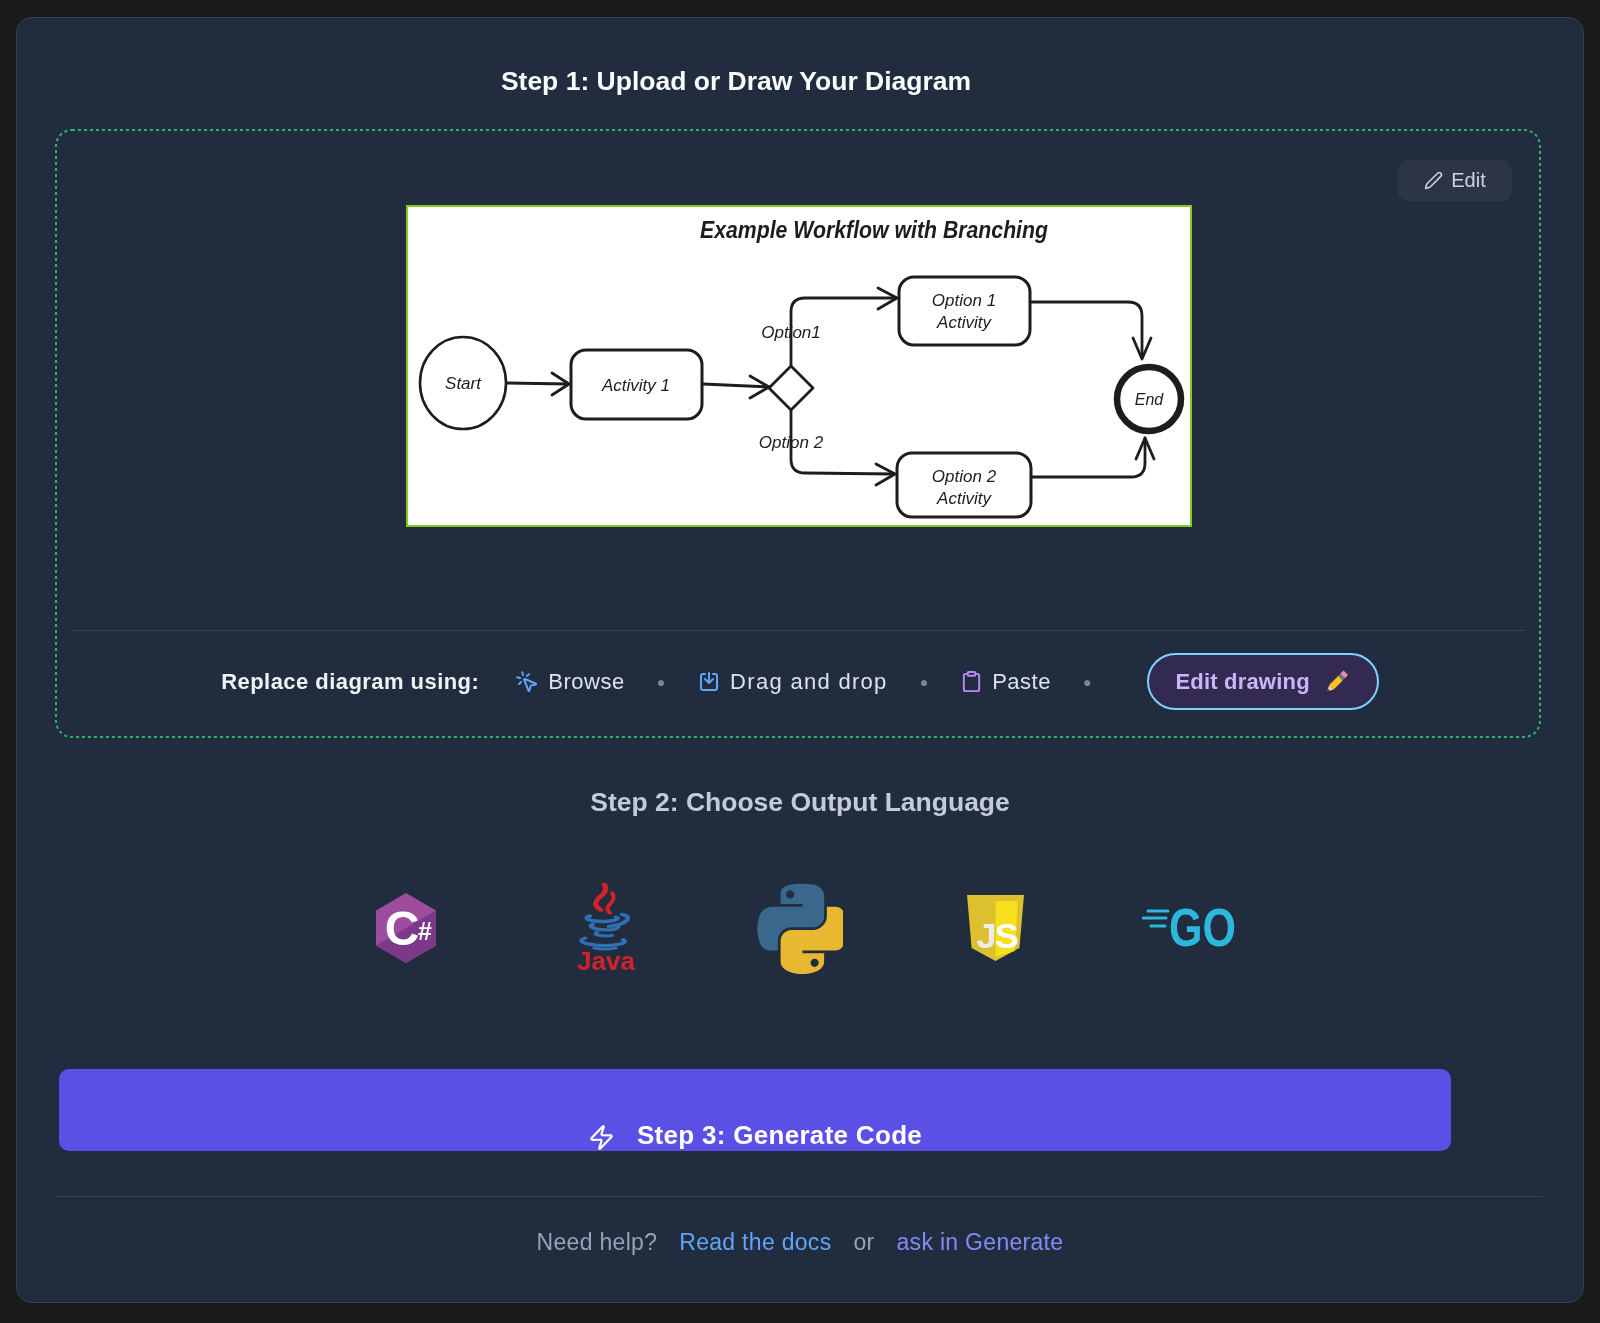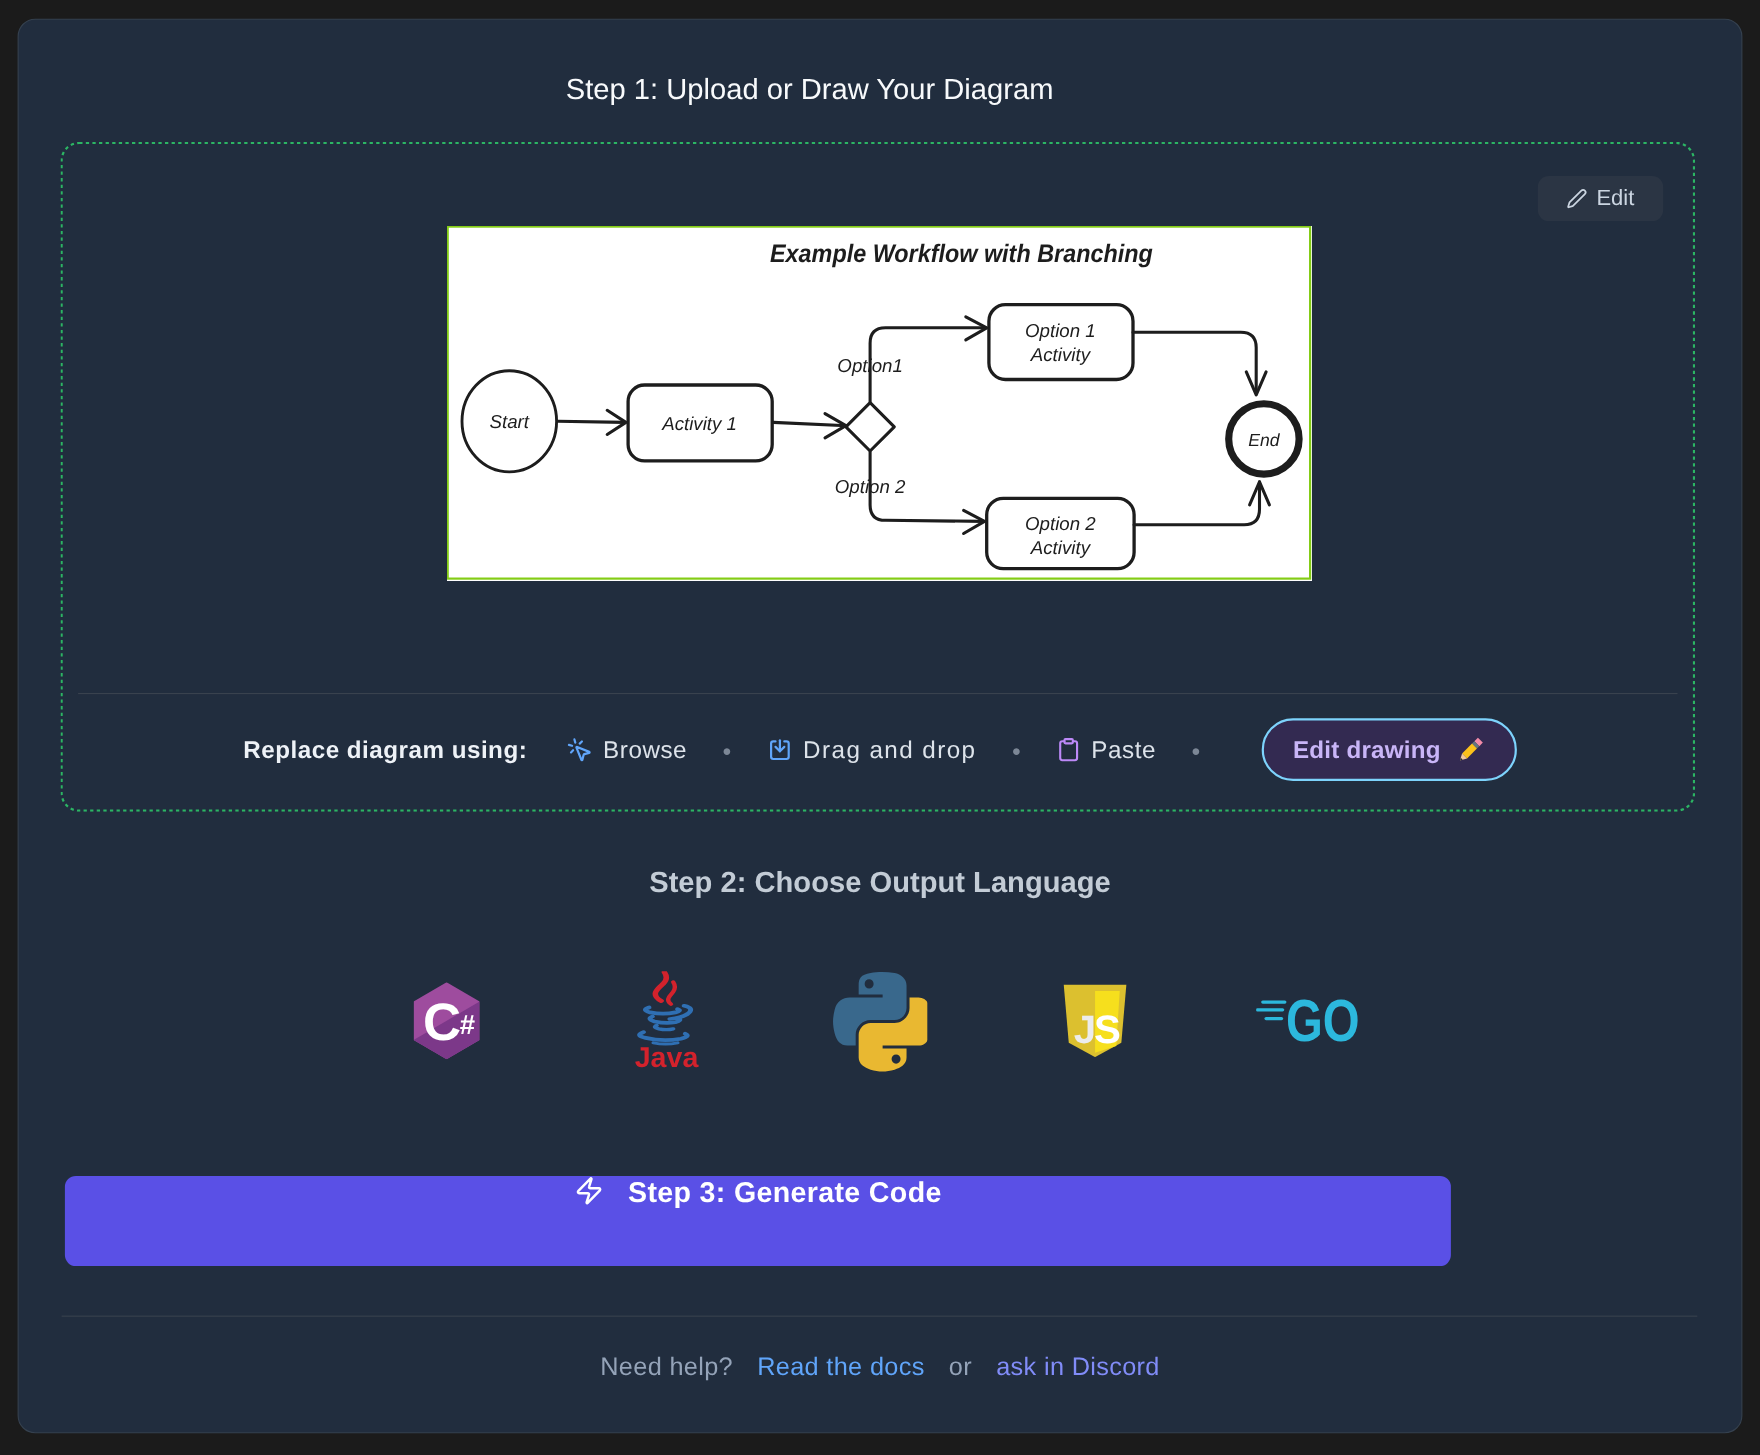--- a/index.html
+++ b/index.html
@@ -1,30 +1,30 @@
 <!DOCTYPE html>
 <html><head>
 <meta charset="utf-8">
 <style>
   * { margin:0; padding:0; box-sizing:border-box; }
   html,body { width:1600px; height:1323px; background:#1b1b1b; font-family:"Liberation Sans", sans-serif; overflow:hidden; }
   .card { position:absolute; left:16px; top:17px; width:1568px; height:1286px; background:#212d3e; border:1px solid #35414f; border-radius:16px; }
   .abs { position:absolute; }
-  .h1 { left:0; top:67px; width:1472px; text-align:center; font-size:26.5px; font-weight:400; color:#f8fafc; letter-spacing:0px; line-height:28px; }
+  .h1 { left:0; top:67px; width:1472px; text-align:center; font-size:26.5px; font-weight:700; color:#f8fafc; letter-spacing:0px; line-height:28px; }
   .h2 { left:0; top:788px; width:1600px; text-align:center; font-size:26.5px; font-weight:700; color:#c3ccd6; letter-spacing:0px; line-height:28px; }
   .dropzone { left:55px; top:129px; width:1486px; height:609px; }
   .drawnpill { left:1398px; top:160px; width:114px; height:41px; background:#2b3544; border-radius:10px; color:#cbd5e1; font-size:20px; display:flex; align-items:center; justify-content:center; gap:8px; }
   .panel { left:406px; top:205px; width:786px; height:322px; background:#ffffff; border:2px solid #84cc16; transform:translateZ(0); }
   .divider1 { left:71px; top:630px; width:1454px; height:1px; background:#39424e; }
   .toolbar { left:0; top:653px; width:1600px; height:57px; display:flex; align-items:center; justify-content:center; color:#dde3ea; font-size:22px; }
   .tb-label { font-weight:700; color:#eef2f7; letter-spacing:0.45px; margin-right:36px;text-align:center; }
   .tb-item { display:flex; align-items:center; gap:9px; color:#dde3ea; letter-spacing:0.5px; }
   .tb-dot { color:#7c8796; margin:0 32px; font-size:14px; }
   .editpill { display:flex; align-items:center; gap:12px; border:2px solid #7dd3fc; background:#332a51; color:#c9b5f7; border-radius:29px; height:57px; padding:0 26px; font-size:22px; font-weight:600; margin-left:24px; letter-spacing:0.2px; }
-  .btn3 { left:59px; top:1069px; width:1260px; height:82px; background:#5a50e6; border-radius:10px; display:flex; align-items:flex-start; justify-content:center; gap:22px; color:#ffffff; font-size:26px; font-weight:700; letter-spacing:0.3px; }
+  .btn3 { left:59px; top:1069px; width:1392px; height:82px; background:#5a50e6; border-radius:10px; display:flex; align-items:flex-end; justify-content:center; gap:22px; color:#ffffff; font-size:26px; font-weight:700; letter-spacing:0.3px; }
   .divider2 { left:56px; top:1196px; width:1487px; height:1px; background:#39424e; }
   .footer { left:0; top:1229px; width:1600px; text-align:center; font-size:23px; color:#94a3b8; letter-spacing:0.3px; }
   .footer .docs { color:#60a5fa; margin-left:22px; }
   .footer .or { color:#94a3b8; margin-left:22px; }
   .footer .disc { color:#818cf8; margin-left:22px; }
 </style>
 </head>
 <body>
 <div class="card"></div>
 
@@ -172,14 +172,14 @@
 <div class="abs btn3">
   <svg width="27" height="27" viewBox="0 0 24 24" fill="none" stroke="#ffffff" stroke-width="2" stroke-linecap="round" stroke-linejoin="round">
       <path d="M4 14a1 1 0 0 1-.78-1.63l9.9-10.2a.5.5 0 0 1 .86.46l-1.92 6.02A1 1 0 0 0 13 10h7a1 1 0 0 1 .78 1.63l-9.9 10.2a.5.5 0 0 1-.86-.46l1.92-6.02A1 1 0 0 0 11 14z"></path>
     </svg>
   <span>Step 3: Generate Code</span>
 </div>
 
 <div class="abs divider2"></div>
 
 <div class="abs footer">
-  <span>Need help?</span><span class="docs">Read the docs</span><span class="or">or</span><span class="disc">ask in Discord</span>
+  <span>Need help?</span><span class="docs">Read the docs</span><span class="or">or</span><span class="disc">ask in Generate</span>
 </div>
 
 </body></html>

